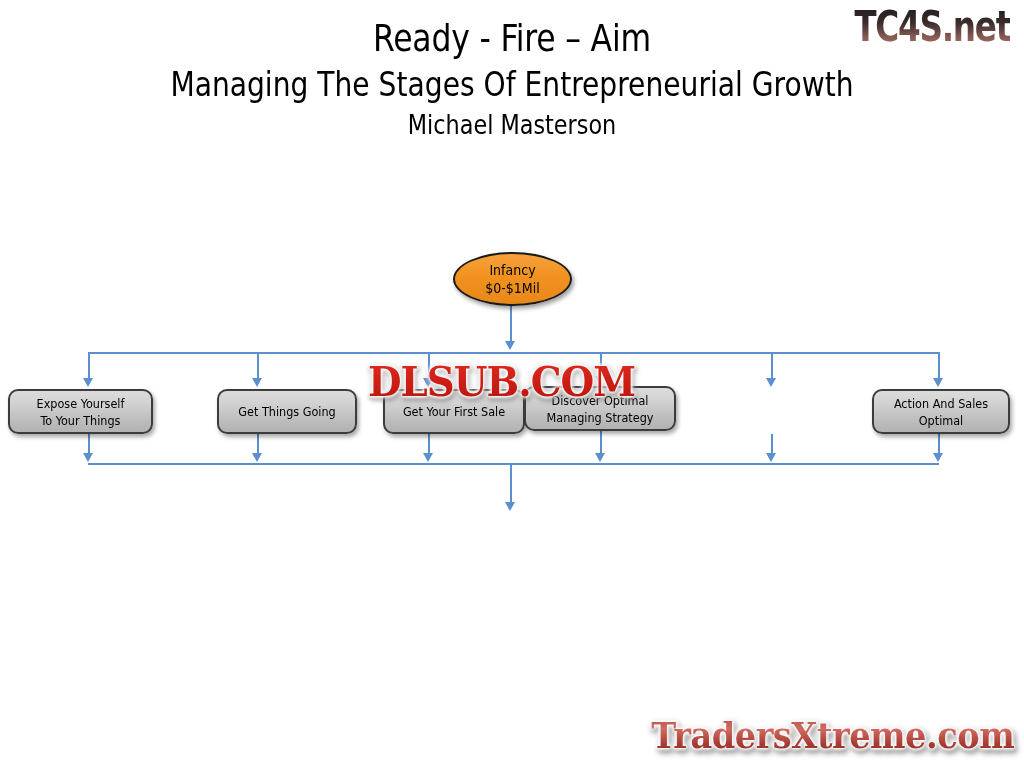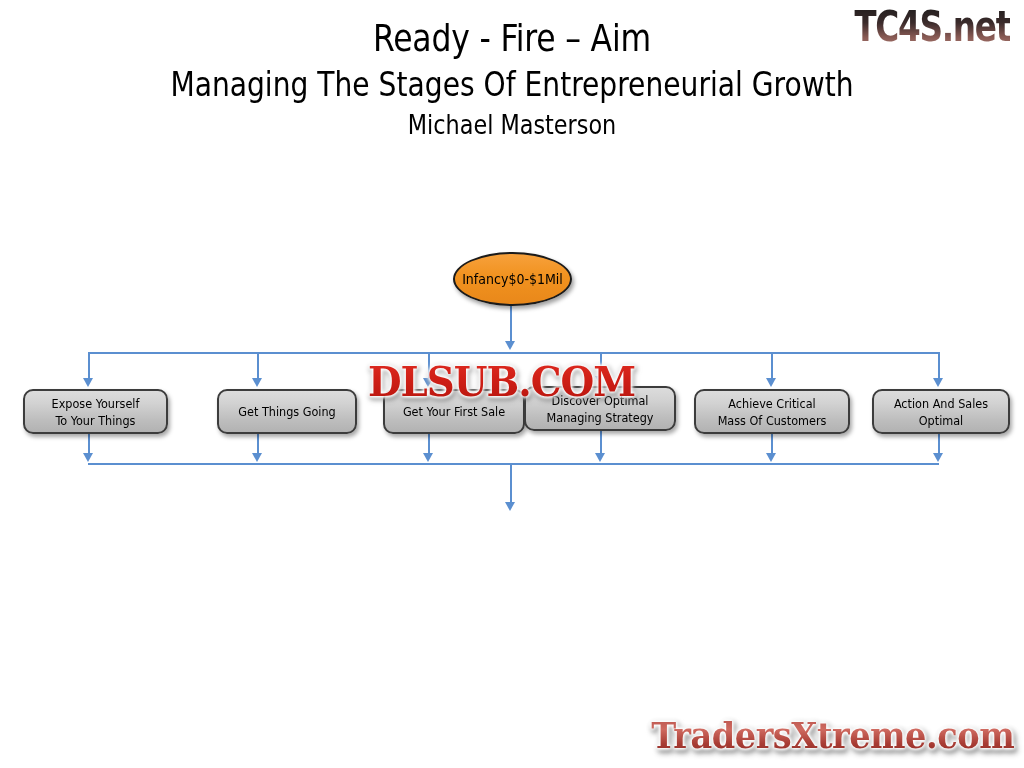--- a/index.html
+++ b/index.html
@@ -107,21 +107,21 @@
   }
 
   
   .ellipse {
     position: absolute;
     border-radius: 50%;
     background: linear-gradient(to bottom, #f7a13c 0%, #f1921f 45%, #e9881a 100%);
     border: 2.5px solid #1b1b1b;
     box-shadow: 2px 3px 4px rgba(0,0,0,0.38);
     display: flex;
-    flex-direction: row;
+    flex-direction: column;
     align-items: center;
     justify-content: center;
     text-align: center;
     color: #000;
     font-family: "DejaVu Sans Condensed", "Liberation Sans Narrow", "Liberation Sans", sans-serif;
     font-size: 14px;
     line-height: 18px;
     z-index: 20;
   }
   #ellipse-infancy { left: 453px; top: 252px; width: 115px; height: 50px; }
@@ -200,21 +200,21 @@
 
   <div class="conn conn-v" style="left:600px; top:352px; height:26px;"></div>
   <div class="arrow-down" style="left:595px; top:376px;"></div>
 
   <div class="conn conn-v" style="left:771px; top:352px; height:28px;"></div>
   <div class="arrow-down" style="left:766px; top:378px;"></div>
 
   <div class="conn conn-v" style="left:938px; top:352px; height:28px;"></div>
   <div class="arrow-down" style="left:933px; top:378px;"></div>
 
-  <div class="node-box" style="left:23px; top:389px; width:145px; height:45px;justify-content:center;">
+  <div class="node-box" style="left:8px; top:389px; width:145px; height:45px;justify-content:center;">
     <div>
       <div>Expose Yourself</div>
       <div>To Your Things</div>
     </div>
   </div>
 
   <div class="node-box" style="left:186px; top:389px; width:140px; height:45px;margin-left:31px;">
     <div>
       <div>Get Things Going</div>
     </div>
@@ -226,26 +226,20 @@
     </div>
   </div>
 
   <div class="node-box" style="left:524px; top:386px; width:152px; height:45px;">
     <div>
       <div>Discover Optimal</div>
       <div>Managing Strategy</div>
     </div>
   </div>
 
-  <div class="node-box" style="left:694px; top:389px; width:156px; height:45px;">
-    <div>
-      <div>Achieve Critical</div>
-      <div>Mass Of Customers</div>
-    </div>
-  </div>
 
   <div class="node-box" style="left:872px; top:389px; width:138px; height:45px;justify-content:center;">
     <div>
       <div>Action And Sales</div>
       <div>Optimal</div>
     </div>
   </div>
 
   <div class="watermark">DLSUB.COM</div>
 

